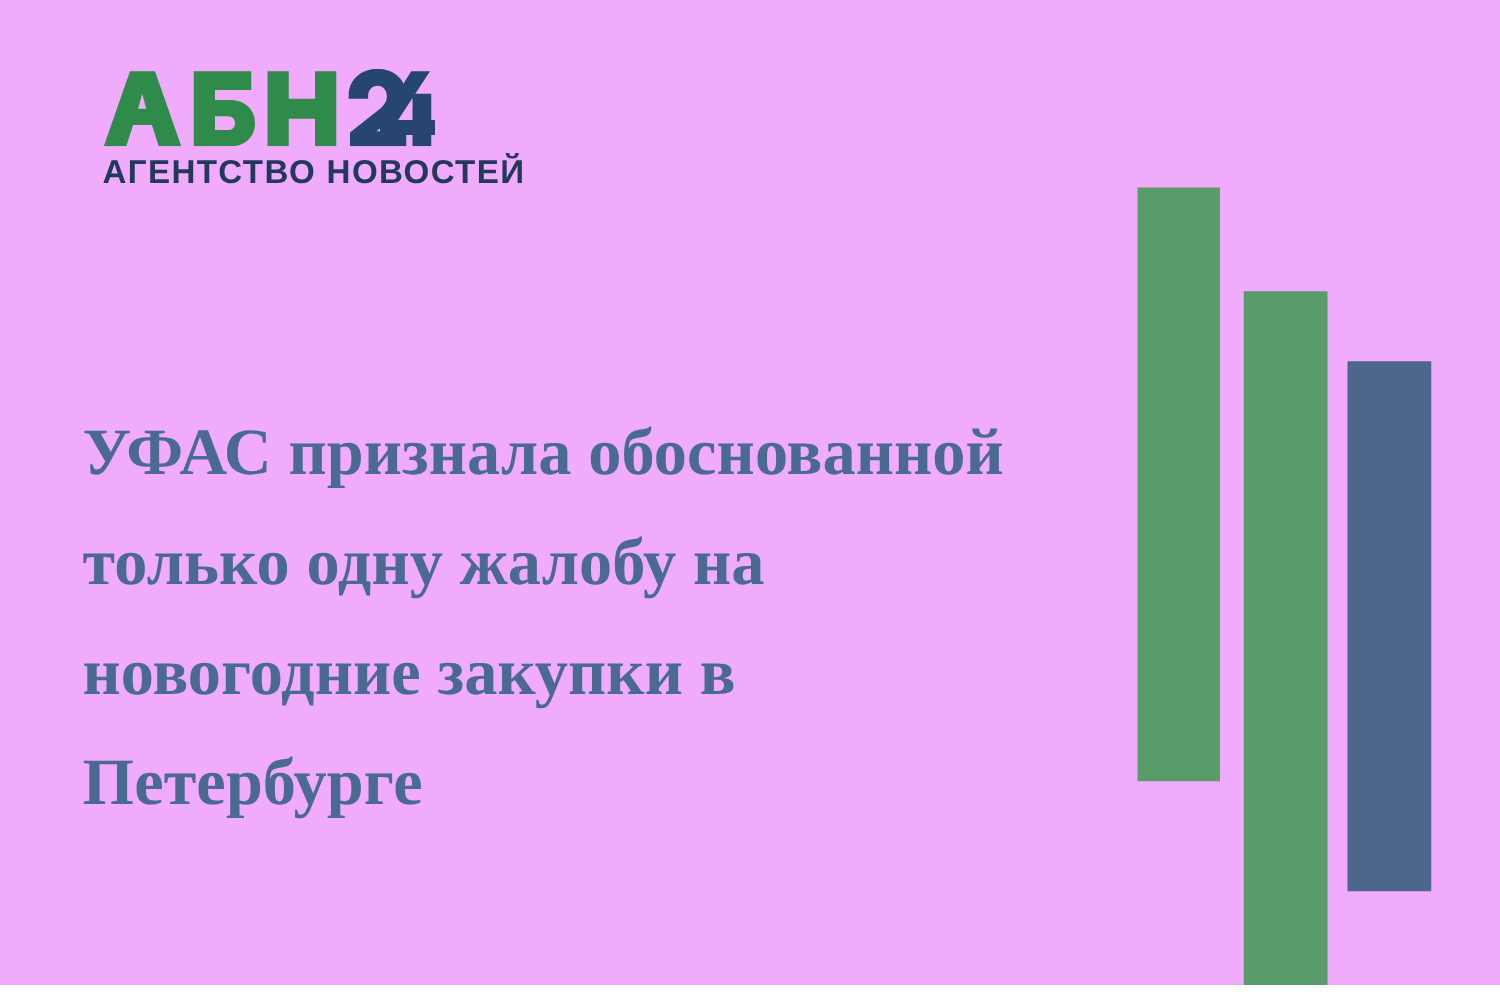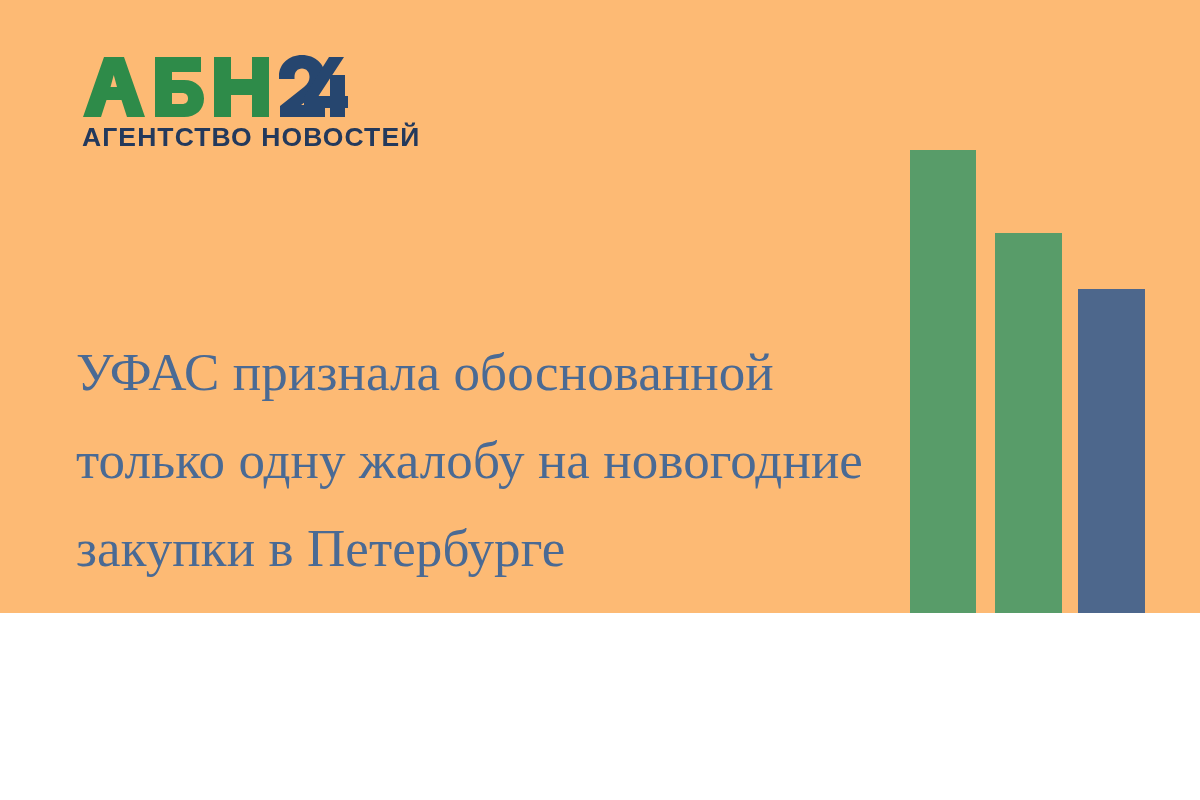--- a/index.html
+++ b/index.html
@@ -55,33 +55,33 @@
     line-height: 1;
     white-space: nowrap;
   }
 
   
   .headline {
     position: absolute;
     left: 66px;
     top: 318px;
     width: 800px;
-    margin: 10px;
+    margin: 0;
     font-family: "Liberation Serif", "DejaVu Serif", serif;
-    font-weight: 400;
+    font-weight: 700;
     font-size: 53px;
     line-height: 88px;
     color: #4a6a94;
     letter-spacing: 0.1px;
   }
 </style>
 </head>
 <body>
 
-<div id="card" style="background: #fdba74; width: 1200px; height: 613px;">
+<div id="card" style="background: #f0abfc; width: 1200px; height: 788px;">
 
   <div class="bars-layer">
     <div class="bar bar-1" style="background: rgb(88, 156, 105); height: 475px;"></div>
     <div class="bar bar-2" style="background: rgb(88, 156, 105); height: 567px;"></div>
     <div class="bar bar-3" style="background: rgb(77, 103, 140); height: 424px;"></div>
   </div>
 
   <div class="logo">
     <svg class="logo-wordmark" viewBox="0 0 268 62" xmlns="http://www.w3.org/2000/svg" aria-label="АБН24">
 

